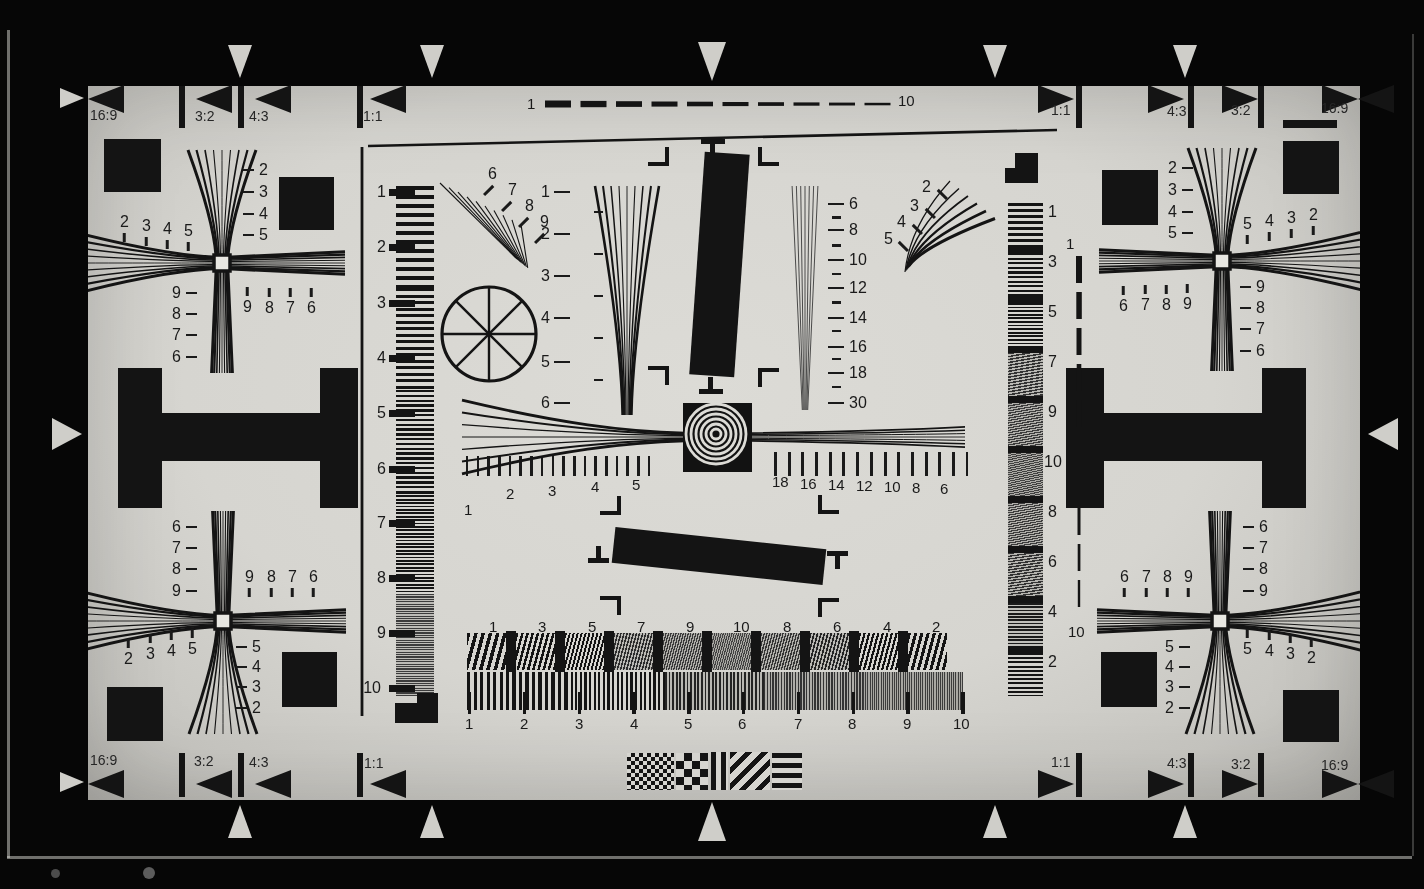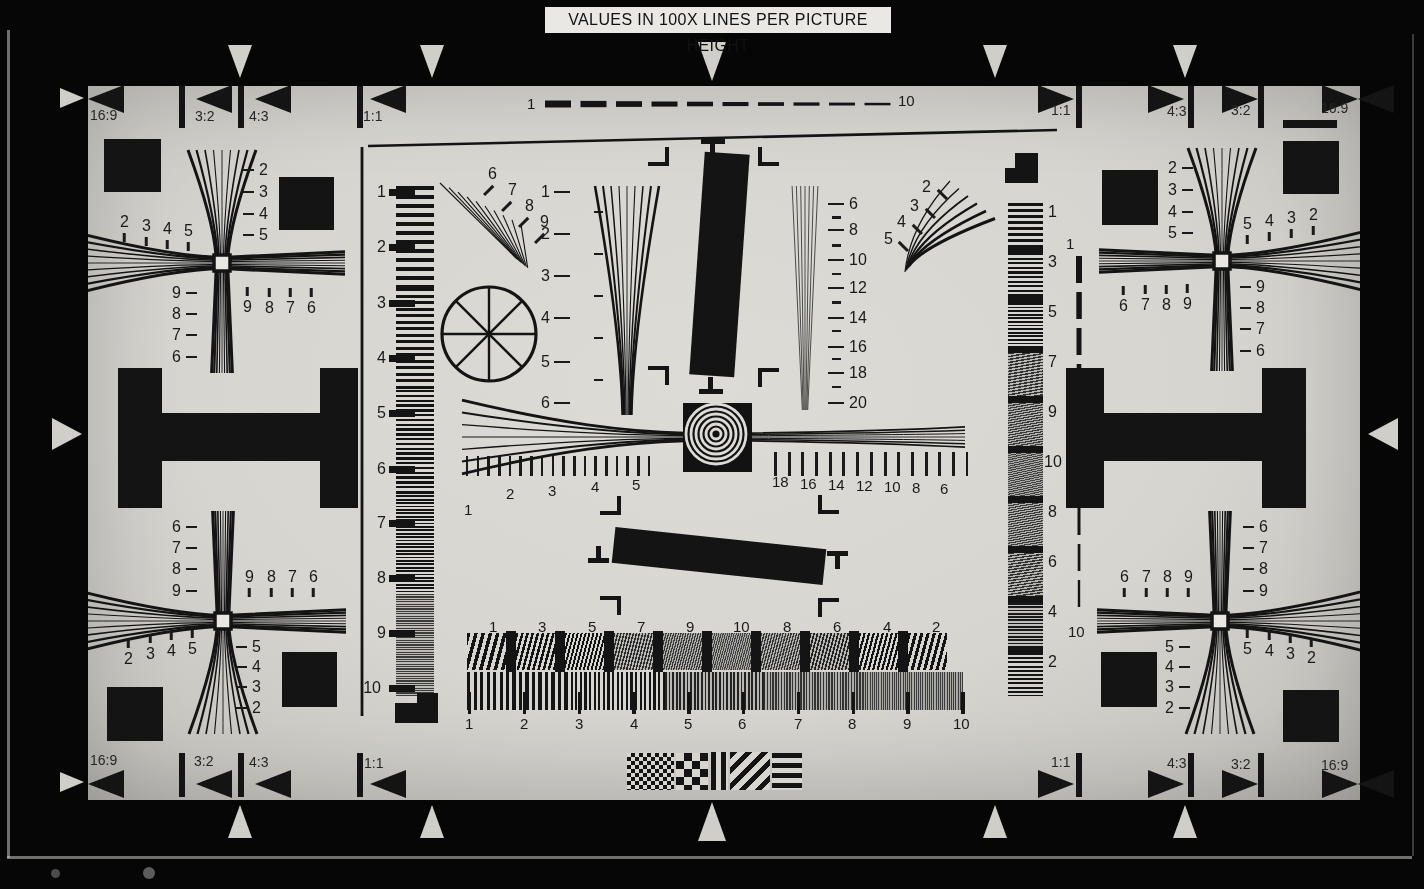--- a/index.html
+++ b/index.html
@@ -35,21 +35,20 @@
 <body>
 
 <div id="stage">
 
   <div class="frame" style="left:7px;top:30px;width:2.5px;height:828px"></div>
   <div class="frame" style="left:7px;top:856px;width:1405px;height:2.5px"></div>
   <div class="frame" style="left:1412px;top:34px;width:2px;height:822px;opacity:.5"></div>
   <div class="dot" style="left:51px;top:869px;width:9px;height:9px;background:#4c4c4c"></div>
   <div class="dot" style="left:143px;top:867px;width:12px;height:12px;background:#5c5c5c"></div>
 
-  <div id="title">VALUES IN 100X LINES PER PICTURE HEIGHT</div>
   <div id="chart"></div>
 
   <svg id="ovl" width="1424" height="889" viewBox="0 0 1424 889">
     <defs>
       <clipPath id="cc">
           <rect x="88" y="86" width="1272" height="714"></rect>
         </clipPath>
       <clipPath id="tclip">
           <rect x="683" y="403" width="69" height="69"></rect>
         </clipPath>
@@ -266,21 +265,21 @@
   <span class="num raw nrl" style="left:540px;top:354px">5</span>
   <span class="num raw nrl" style="left:540px;top:395px">6</span>
   <div class="pat" style="left:594px;top:211px;width:9px;height:186px;background:repeating-linear-gradient(180deg,#1a1a1a 0 2.5px,transparent 2.5px 42px)"></div>
   <span class="num nll" style="left:828px;top:196px">6</span>
   <span class="num nll" style="left:828px;top:222px">8</span>
   <span class="num nll" style="left:828px;top:252px">10</span>
   <span class="num nll" style="left:828px;top:280px">12</span>
   <span class="num nll" style="left:828px;top:310px">14</span>
   <span class="num nll" style="left:828px;top:339px">16</span>
   <span class="num nll" style="left:828px;top:365px">18</span>
-  <span class="num nll" style="left:828px;top:395px">20</span>
+  <span class="num nll" style="left:828px;top:395px">30</span>
   <div class="pat" style="left:832px;top:216px;width:9px;height:172px;background:repeating-linear-gradient(180deg,#1a1a1a 0 2.5px,transparent 2.5px 28.4px)"></div>
 
   <div class="pat" style="left:466px;top:456px;width:192px;height:20px;background:repeating-linear-gradient(90deg,#1a1a1a 0 2.5px,transparent 2.5px 10.7px)"></div>
   <div class="pat" style="left:774px;top:452px;width:194px;height:24px;background:repeating-linear-gradient(90deg,#1a1a1a 0 3px,transparent 3px 13.7px)"></div>
   <span class="num s15" style="left:464px;top:502px">1</span>
   <span class="num s15" style="left:506px;top:486px">2</span>
   <span class="num s15" style="left:548px;top:483px">3</span>
   <span class="num s15" style="left:591px;top:479px">4</span>
   <span class="num s15" style="left:632px;top:477px">5</span>
   <span class="num s15" style="left:772px;top:474px">18</span>

